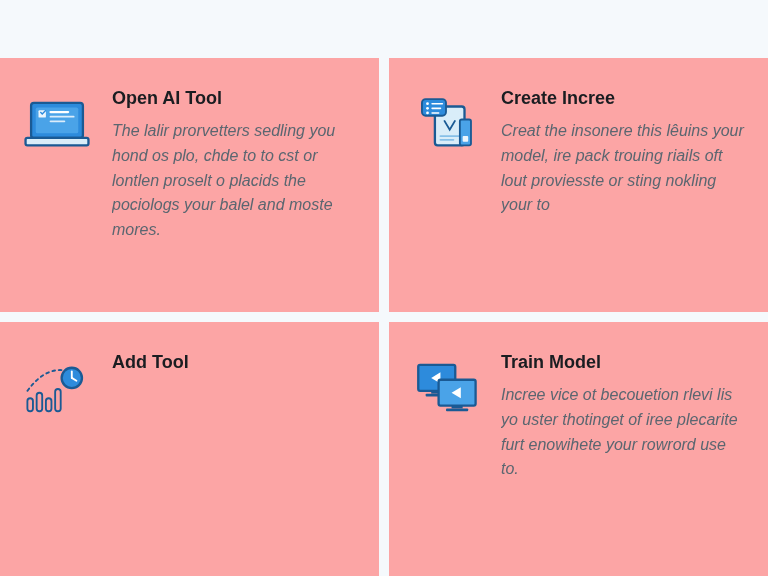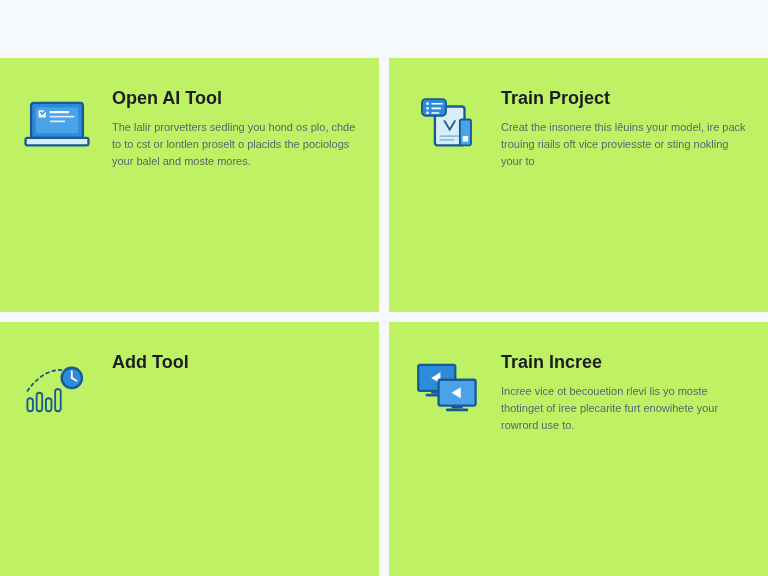--- a/index.html
+++ b/index.html
@@ -15,21 +15,21 @@
     .spacer-top { height: 58px; }
     .grid {
       display: grid;
       grid-template-columns: 1fr 1fr;
       grid-template-rows: 1fr 1fr;
       gap: 10px;
       padding: 0;
       flex: 1;
     }
     .card {
-      background: #bef264;
+      background: #fca5a5;
       padding: 30px 20px;
       display: flex;
       align-items: flex-start;
       gap: 18px;
     }
     .icon-wrap {
       width: 74px;
       height: 74px;
       flex: 0 0 74px;
       display: flex;
@@ -38,24 +38,25 @@
     }
     .icon-wrap svg { width: 74px; height: 74px; }
     .text-col { flex: 1; min-width: 0; }
     .card-title {
       font-size: 18px;
       font-weight: 700;
       color: #1a1d21;
       margin-bottom: 10px;
     }
     .card-desc {
-      font-size: 11px;
+      font-size: 16px;
       line-height: 1.55;
       color: #5b6670;
       overflow: hidden;
+      font-style: italic;
     }
     @keyframes none {}
   </style>
 </head>
 <body>
 
 <div class="spacer-top"></div>
 
 <div class="grid">
 
@@ -90,22 +91,22 @@
         <line x1="25" y1="17" x2="36" y2="17" stroke="#fff" stroke-width="1.8" stroke-linecap="round"></line>
         <circle cx="20" cy="22" r="1.5" fill="#fff"></circle>
         <line x1="25" y1="22" x2="34" y2="22" stroke="#fff" stroke-width="1.8" stroke-linecap="round"></line>
         <circle cx="20" cy="27" r="1.5" fill="#fff"></circle>
         <line x1="25" y1="27" x2="32" y2="27" stroke="#fff" stroke-width="1.8" stroke-linecap="round"></line>
         <rect x="55" y="34" width="12" height="28" rx="2" fill="#4aa3e8" stroke="#1a5a94" stroke-width="2"></rect>
         <rect x="58" y="52" width="6" height="6" rx="1" fill="#fff" opacity="0.9"></rect>
       </svg>
     </div>
     <div class="text-col">
-      <div class="card-title">Train Project</div>
-      <div class="card-desc">Creat the insonere this lêuins your model, ire pack trouing riails oft vice proviesste or sting nokling your to</div>
+      <div class="card-title">Create Incree</div>
+      <div class="card-desc">Creat the insonere this lêuins your model, ire pack trouing riails oft lout proviesste or sting nokling your to</div>
     </div>
   </div>
 
   <div class="card">
     <div class="icon-wrap">
       <svg viewBox="0 0 80 80">
 
         <rect x="8" y="50" width="6" height="14" rx="3" fill="none" stroke="#1a5a94" stroke-width="2"></rect>
         <rect x="18" y="44" width="6" height="20" rx="3" fill="none" stroke="#1a5a94" stroke-width="2"></rect>
         <rect x="28" y="50" width="6" height="14" rx="3" fill="none" stroke="#1a5a94" stroke-width="2"></rect>
@@ -133,18 +134,18 @@
         <rect x="18" y="45" width="24" height="3" rx="1" fill="#1a5a94"></rect>
         <path d="M24 28 l10 -6 v12 z" fill="#ffffff"></path>
 
         <rect x="32" y="30" width="40" height="28" rx="2" fill="#4aa3e8" stroke="#1a5a94" stroke-width="2.5"></rect>
         <rect x="46" y="58" width="12" height="3" fill="#1a5a94"></rect>
         <rect x="40" y="61" width="24" height="3" rx="1" fill="#1a5a94"></rect>
         <path d="M46 44 l10 -6 v12 z" fill="#ffffff"></path>
       </svg>
     </div>
     <div class="text-col">
-      <div class="card-title">Train Incree</div>
-      <div class="card-desc">Incree vice ot becouetion rlevi lis yo moste thotinget of iree plecarite furt enowihete your rowrord use to.</div>
+      <div class="card-title">Train Model</div>
+      <div class="card-desc">Incree vice ot becouetion rlevi lis yo uster thotinget of iree plecarite furt enowihete your rowrord use to.</div>
     </div>
   </div>
 
 </div>
 
 </body></html>

